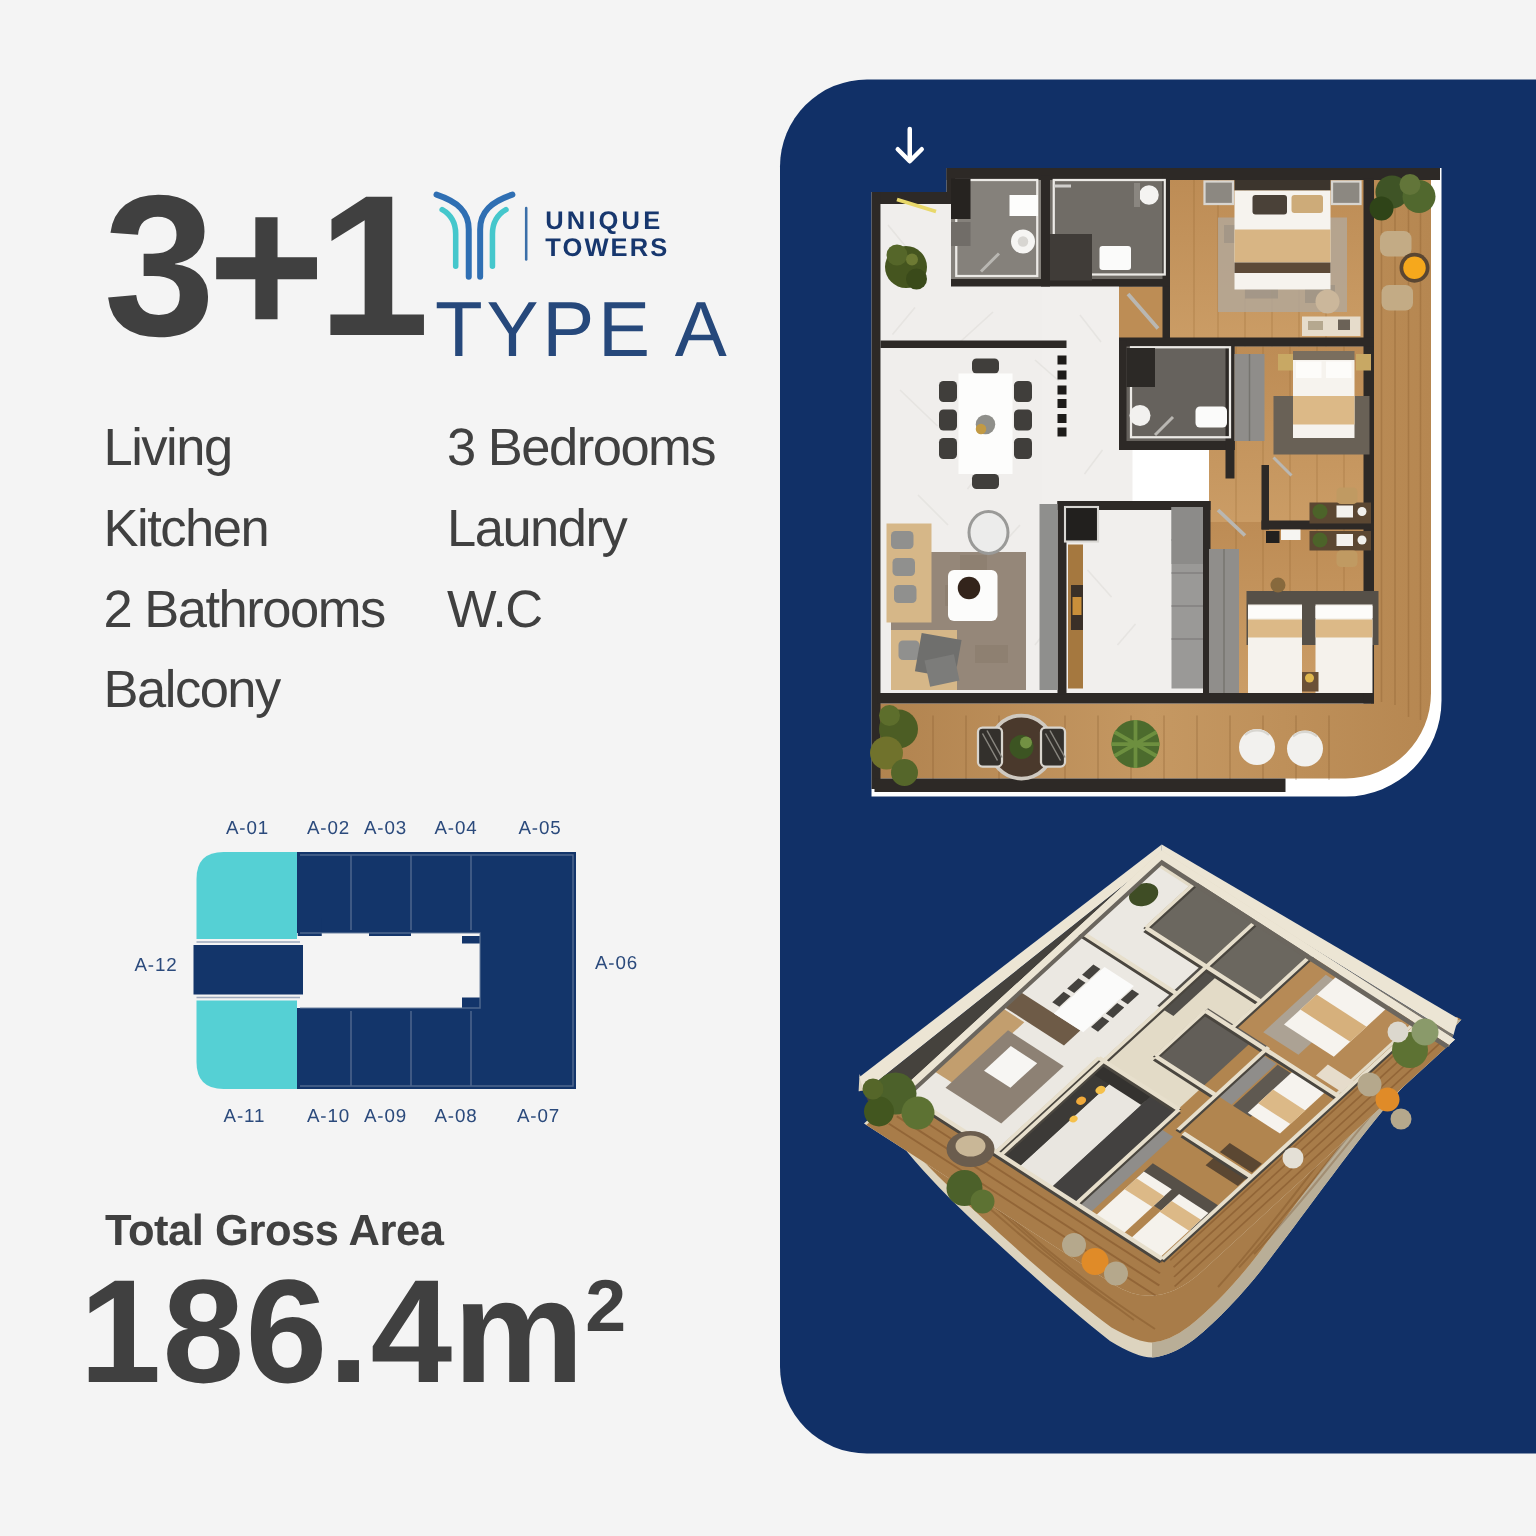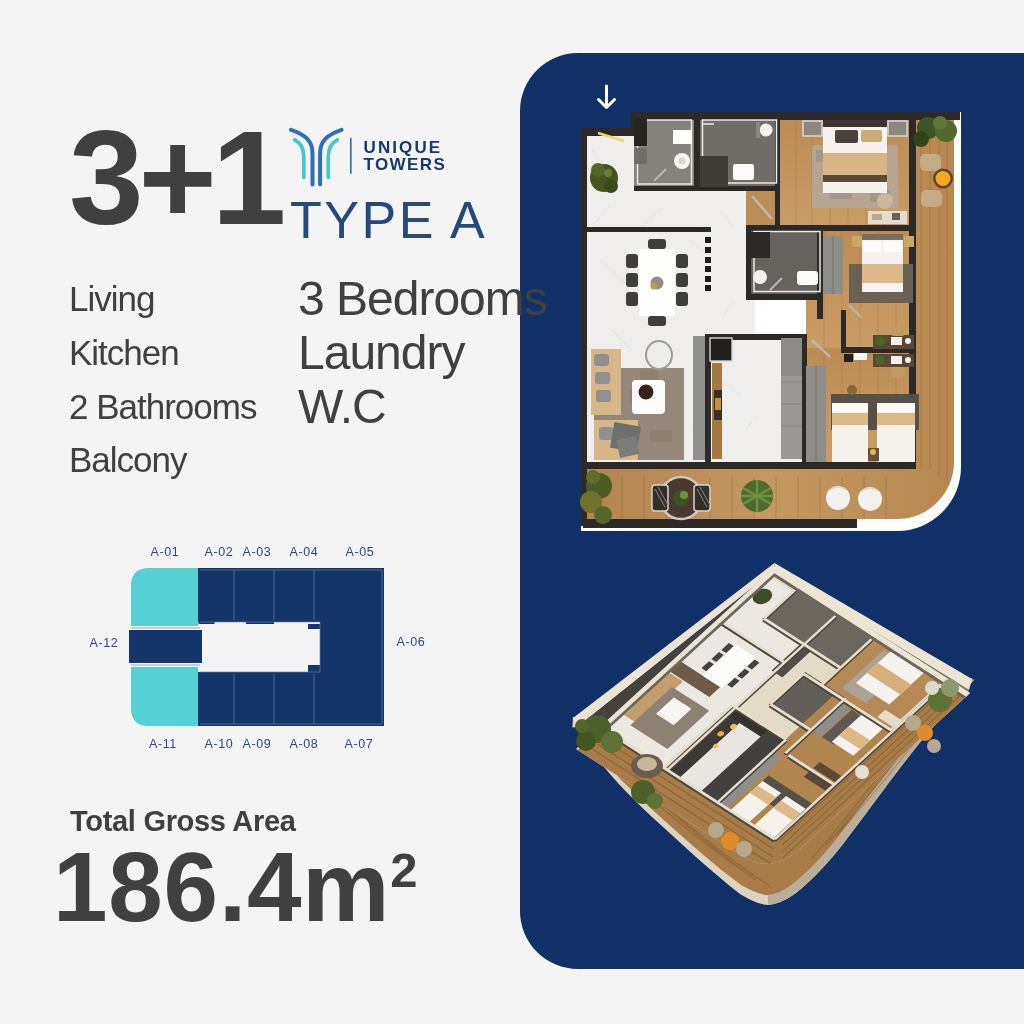--- a/index.html
+++ b/index.html
@@ -23,21 +23,21 @@
     <path d="M328.3,177.5 L328.3,156 C328.3,147 332.6,142.5 337.3,139.8" stroke="#45c7cc" stroke-width="3.7"></path>
     <line x1="350.8" y1="138.7" x2="350.8" y2="173" stroke="#3a6ea8" stroke-width="1.7"></line>
   </g>
   <text x="363.5" y="152.8" font-size="17" font-weight="bold" fill="#17376e" letter-spacing="2.1">UNIQUE</text>
   <text x="363.5" y="170.4" font-size="17" font-weight="bold" fill="#17376e" letter-spacing="1.4">TOWERS</text>
 </svg>
 
 <div class="abs" style="left:290px;top:190px;font-size:52px;color:#26487b;letter-spacing:2.5px;">TYPE A</div>
 
 <div class="abs navy" style="left:69px;top:272px;font-size:35px;line-height:53.8px;letter-spacing:-1px;">Living<br>Kitchen<br>2 Bathrooms<br>Balcony</div>
-<div class="abs navy" style="left:298px;top:272px;font-size:48px;line-height:53.8px;letter-spacing:-1px;">3 Bedrooms<br>Laundry<br>W.C</div>
+<div class="abs navy" style="left:298px;top:272px;font-size:35px;line-height:53.8px;letter-spacing:-1px;">3 Bedrooms<br>Laundry<br>W.C</div>
 
 <svg class="abs" style="left:85px;top:538px;" width="345" height="218" viewBox="85 538 345 218">
   <g>
     <path d="M198,568 H384 V726 H198 V672 H320 V622 H198 Z" fill="#13356a"></path>
     <rect x="129" y="630" width="73" height="33" fill="#13356a"></rect>
     <path d="M131,626 L131,586 Q131,568 149,568 L198,568 L198,626 Z" fill="#55d0d4"></path>
     <path d="M131,667 L198,667 L198,726 L149,726 Q131,726 131,708 Z" fill="#55d0d4"></path>
     <rect x="198.5" y="612" width="16" height="12" fill="#13356a"></rect>
     <rect x="246" y="614" width="28" height="10" fill="#13356a"></rect>
     <rect x="308" y="624" width="12" height="5" fill="#13356a"></rect>

